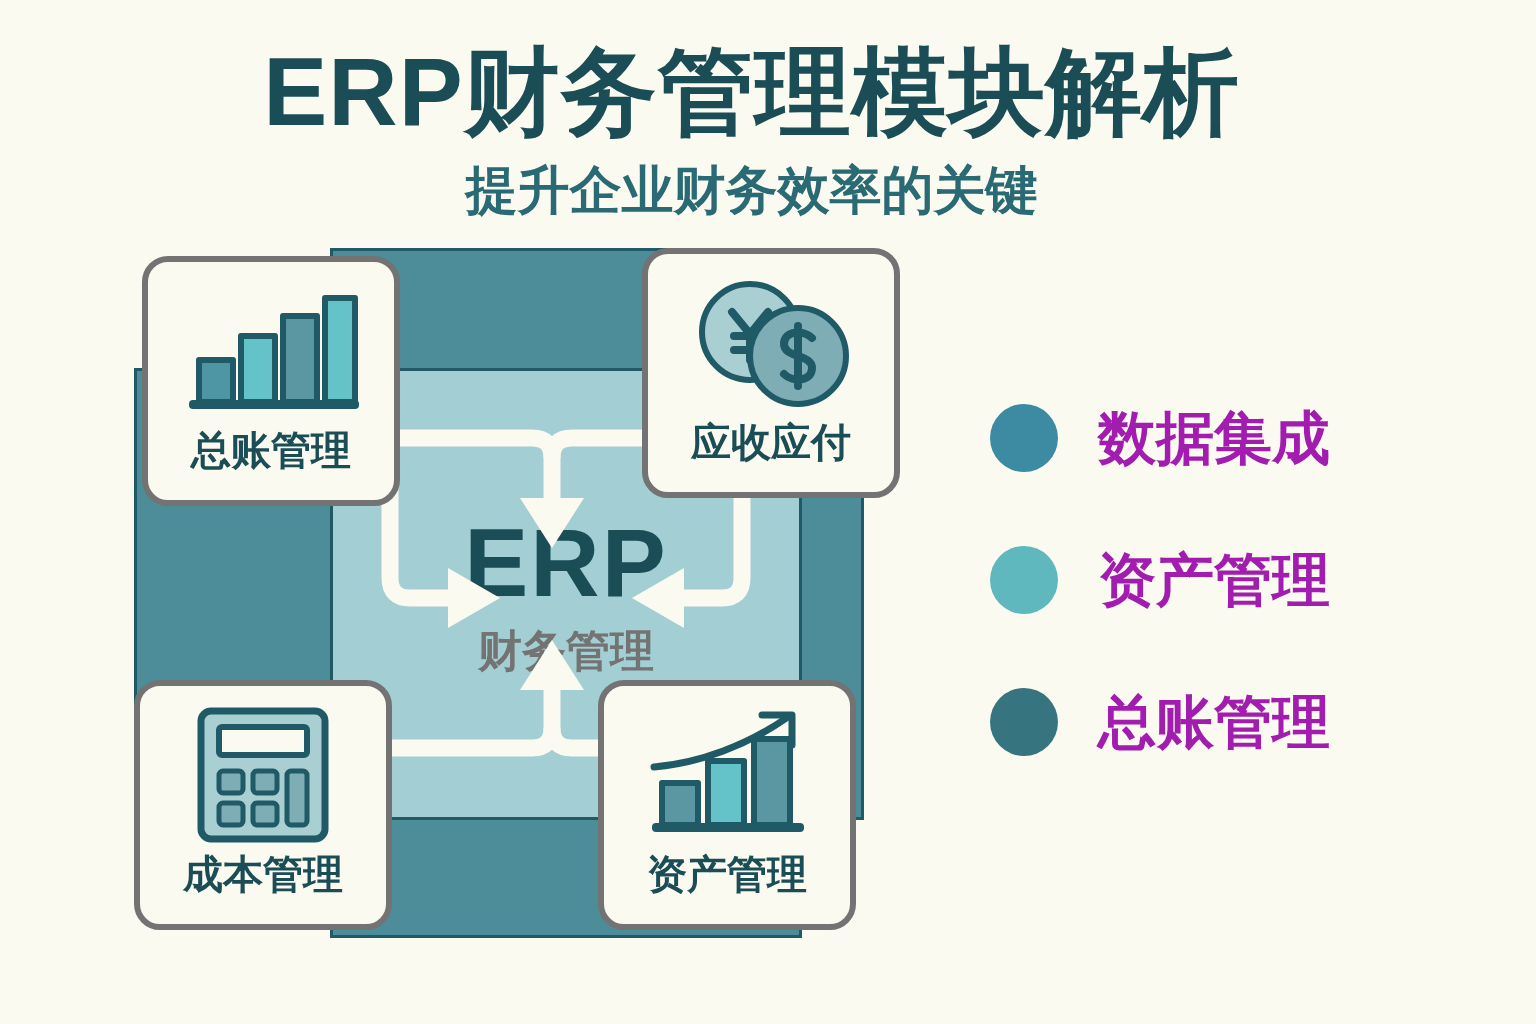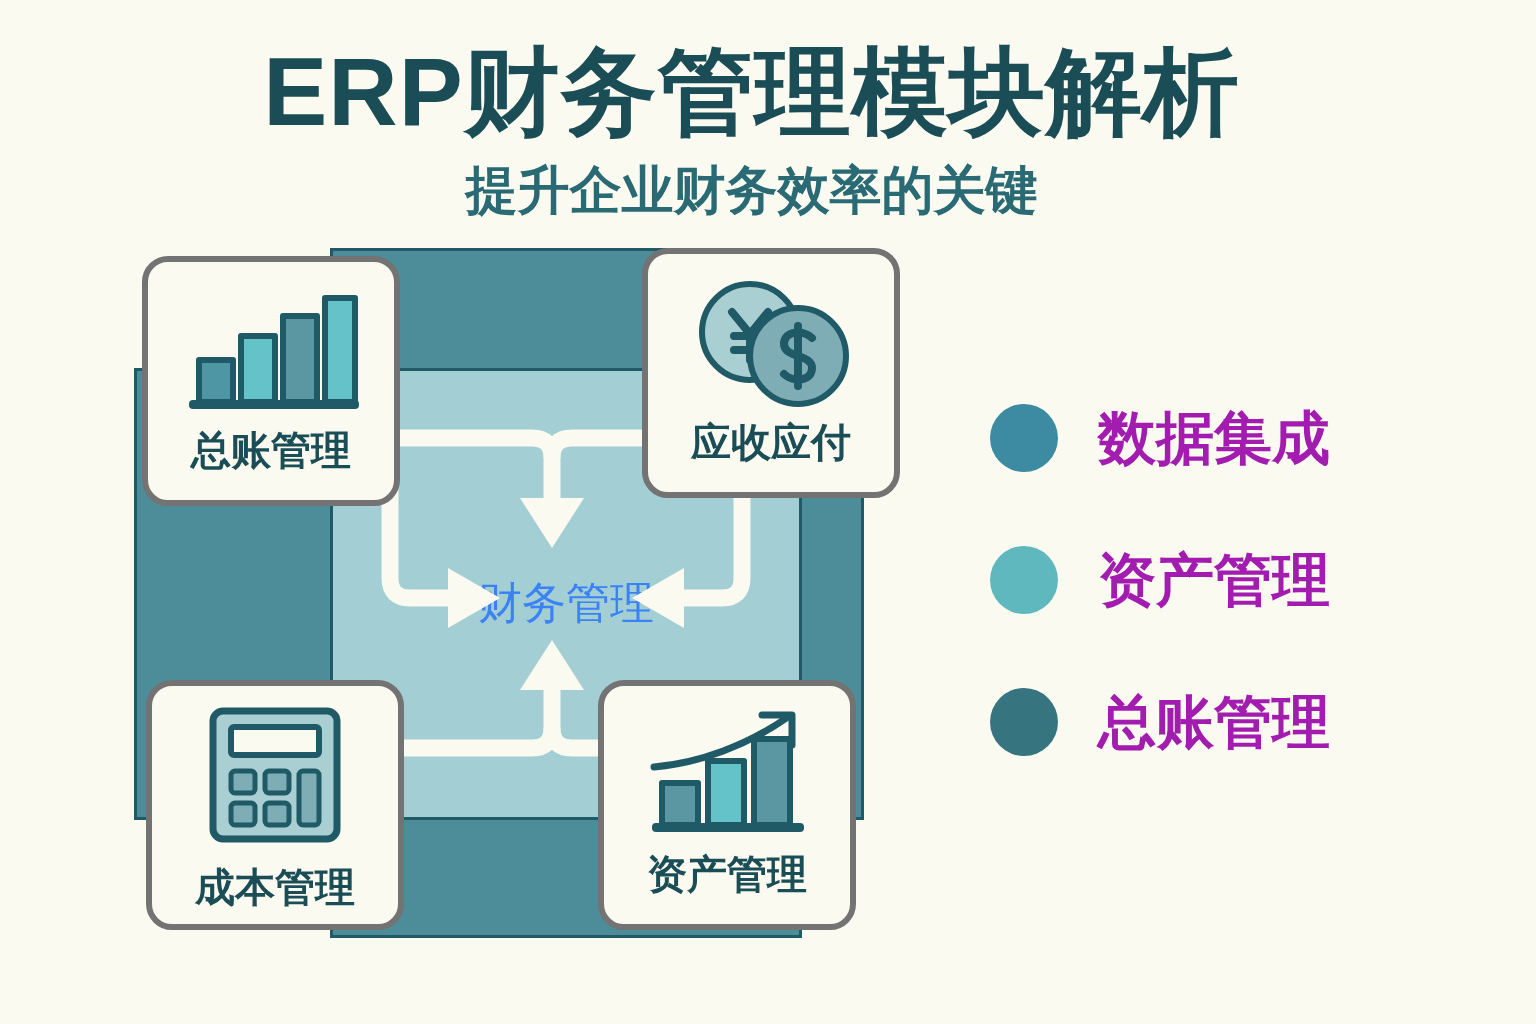--- a/index.html
+++ b/index.html
@@ -40,37 +40,37 @@
   .center-sq{
     position:absolute;left:196px;top:120px;width:472px;height:452px;
     background:#a3cfd4;border:3px solid #1f5a66;box-sizing:border-box;
   }
   .center-text{
     position:absolute;left:196px;top:120px;width:472px;height:452px;
     display:flex;flex-direction:column;align-items:center;justify-content:center;
     pointer-events:none;
   }
   .center-erp{font-size:96px;font-weight:bold;color:#1b4d57;line-height:1;letter-spacing:2px;}
-  .center-sub{font-size:44px;font-weight:normal;color:#3b82f6;line-height:1;margin-top:18px;}
+  .center-sub{font-size:44px;font-weight:bold;color:#737373;line-height:1;margin-top:18px;}
 
   
   .arrows{position:absolute;left:0;top:0;width:730px;height:690px;pointer-events:none;}
 
   
   .card{
     position:absolute;width:258px;height:250px;
     background:#fbfaf0;
     border:6px solid #737373;
     border-radius:26px;
     box-sizing:border-box;
     display:flex;flex-direction:column;align-items:center;justify-content:flex-start;
   }
   .card-tl{left:8px;top:8px;}
   .card-tr{left:464px;top:0;margin-left:44px;}
-  .card-bl{left:12px;top:432px;gap:13px;}
+  .card-bl{left:0;top:432px;}
   .card-br{left:464px;top:432px;}
   .card-icon{height:150px;display:flex;align-items:center;justify-content:center;margin-top:14px;}
   .card-label{font-size:40px;font-weight:bold;color:#1b4d57;line-height:1;margin-top:4px;}
 
   
   .bullets{position:absolute;left:990px;top:390px;width:480px;}
   .bullet{display:flex;align-items:center;height:96px;margin-bottom:46px;}
   .dot{width:68px;height:68px;border-radius:50%;flex:0 0 auto;}
   .bullet-label{font-size:58px;font-weight:bold;color:#a21caf;margin-left:40px;line-height:1;white-space:nowrap;}
 </style>
@@ -84,20 +84,21 @@
     <div class="subtitle">提升企业财务效率的关键</div>
   </div>
 
   <div class="diagram">
 
     <div class="band band-v"></div>
     <div class="band band-h"></div>
 
     <div class="center-sq"></div>
     <div class="center-text">
+      <div class="center-erp">ERP</div>
       <div class="center-sub">财务管理</div>
     </div>
 
     <svg class="arrows" viewBox="0 0 730 690">
       <g fill="none" stroke="#fbfaf0" stroke-width="17" stroke-linecap="butt">
 
         <path d="M200 190 H398 Q418 190 418 210 V252"></path>
         <path d="M664 190 H438 Q418 190 418 210"></path>
 
         <path d="M256 126 V330 Q256 350 276 350 H318"></path>

